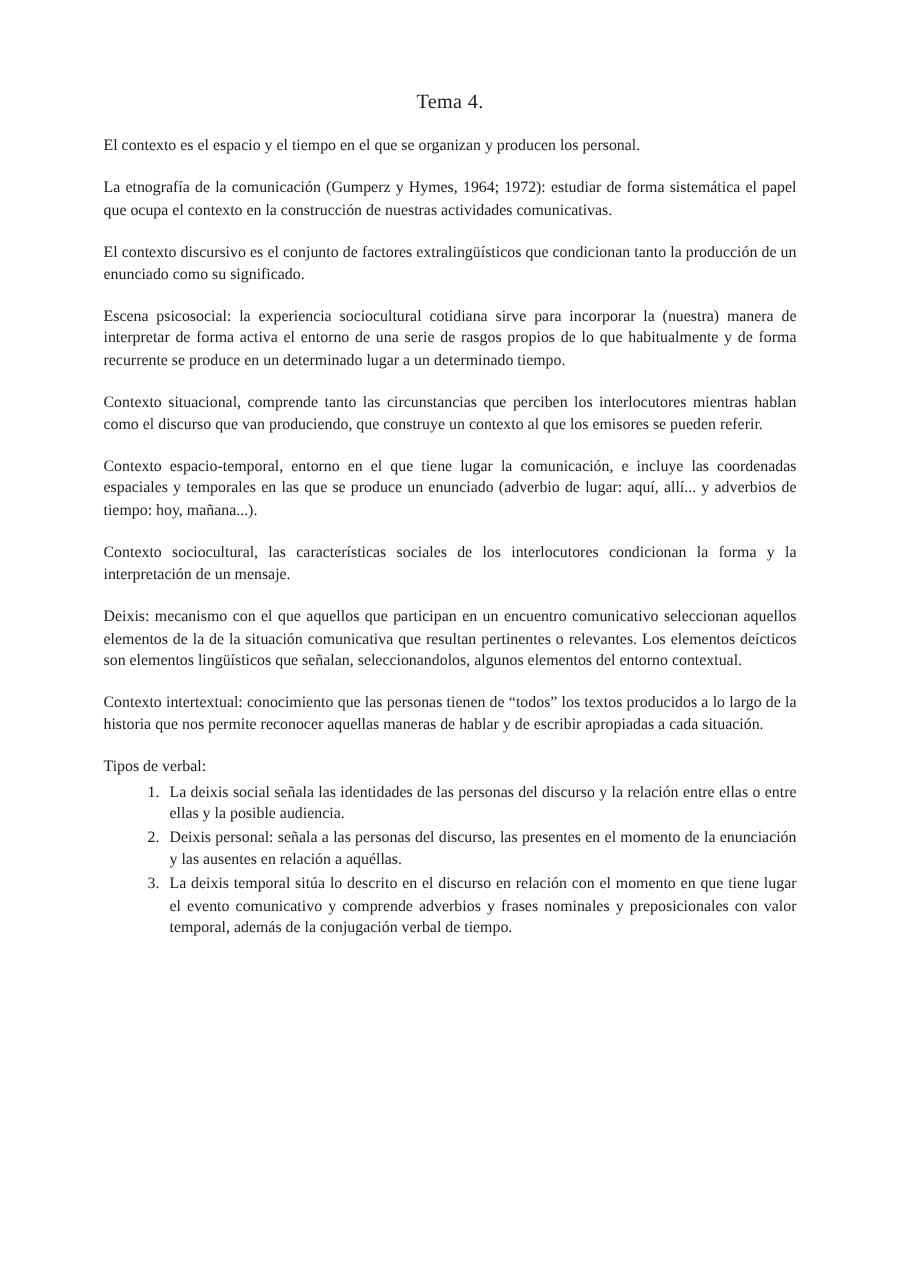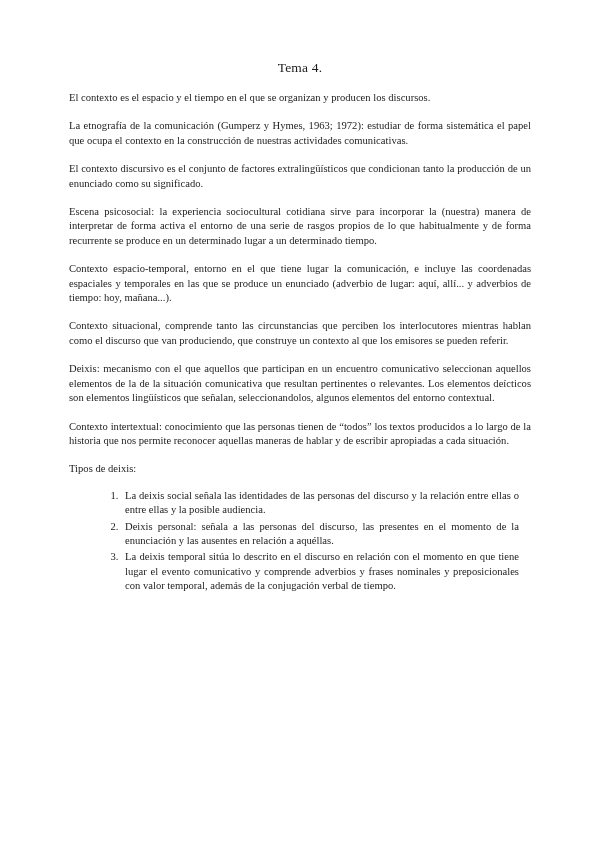--- a/index.html
+++ b/index.html
@@ -33,48 +33,49 @@
       line-height: 1.36;
       text-align: justify;
       margin: 0 0 14px 0;
     }
     .list-heading {
       font-size: 10.6px;
       line-height: 1.36;
       margin: 0 0 2px 0;
     }
     ol.deixis-list {
-      margin: 12px;
+      margin: 0;
       padding: 0 0 0 40px;
       font-size: 10.6px;
       line-height: 1.36;
     }
     ol.deixis-list li {
       text-align: justify;
       padding-left: 4px;
       margin: 0 0 2px 0;
     }
   </style>
 </head>
 <body>
 
 <div class="page">
 
   <h1 class="doc-title">Tema 4.</h1>
 
-  <p class="para">El contexto es el espacio y el tiempo en el que se organizan y producen los discursos.</p>
-  <p class="para">La etnografía de la comunicación (Gumperz y Hymes, 1963; 1972): estudiar de forma sistemática el papel que ocupa el contexto en la construcción de nuestras actividades comunicativas.</p>
+  <p class="para">El contexto es el espacio y el tiempo en el que se organizan y producen los personal.</p>
+  <p class="para">La etnografía de la comunicación (Gumperz y Hymes, 1964; 1972): estudiar de forma sistemática el papel que ocupa el contexto en la construcción de nuestras actividades comunicativas.</p>
   <p class="para">El contexto discursivo es el conjunto de factores extralingüísticos que condicionan tanto la producción de un enunciado como su significado.</p>
   <p class="para">Escena psicosocial: la experiencia sociocultural cotidiana sirve para incorporar la (nuestra) manera de interpretar de forma activa el entorno de una serie de rasgos propios de lo que habitualmente y de forma recurrente se produce en un determinado lugar a un determinado tiempo.</p>
+  <p class="para">Contexto situacional, comprende tanto las circunstancias que perciben los interlocutores mientras hablan como el discurso que van produciendo, que construye un contexto al que los emisores se pueden referir.</p>
   <p class="para">Contexto espacio-temporal, entorno en el que tiene lugar la comunicación, e incluye las coordenadas espaciales y temporales en las que se produce un enunciado (adverbio de lugar: aquí, allí... y adverbios de tiempo: hoy, mañana...).</p>
-  <p class="para">Contexto situacional, comprende tanto las circunstancias que perciben los interlocutores mientras hablan como el discurso que van produciendo, que construye un contexto al que los emisores se pueden referir.</p>
+  <p class="para">Contexto sociocultural, las características sociales de los interlocutores condicionan la forma y la interpretación de un mensaje.</p>
   <p class="para">Deixis: mecanismo con el que aquellos que participan en un encuentro comunicativo seleccionan aquellos elementos de la de la situación comunicativa que resultan pertinentes o relevantes. Los elementos deícticos son elementos lingüísticos que señalan, seleccionandolos, algunos elementos del entorno contextual.</p>
   <p class="para">Contexto intertextual: conocimiento que las personas tienen de “todos” los textos producidos a lo largo de la historia que nos permite reconocer aquellas maneras de hablar y de escribir apropiadas a cada situación.</p>
 
-  <p class="list-heading">Tipos de deixis:</p>
+  <p class="list-heading">Tipos de verbal:</p>
 
   <ol class="deixis-list">
     <li>La deixis social señala las identidades de las personas del discurso y la relación entre ellas o entre ellas y la posible audiencia.</li>
     <li>Deixis personal: señala a las personas del discurso, las presentes en el momento de la enunciación y las ausentes en relación a aquéllas.</li>
     <li>La deixis temporal sitúa lo descrito en el discurso en relación con el momento en que tiene lugar el evento comunicativo y comprende adverbios y frases nominales y preposicionales con valor temporal, además de la conjugación verbal de tiempo.</li>
   </ol>
 
 </div>
 
 </body></html>

